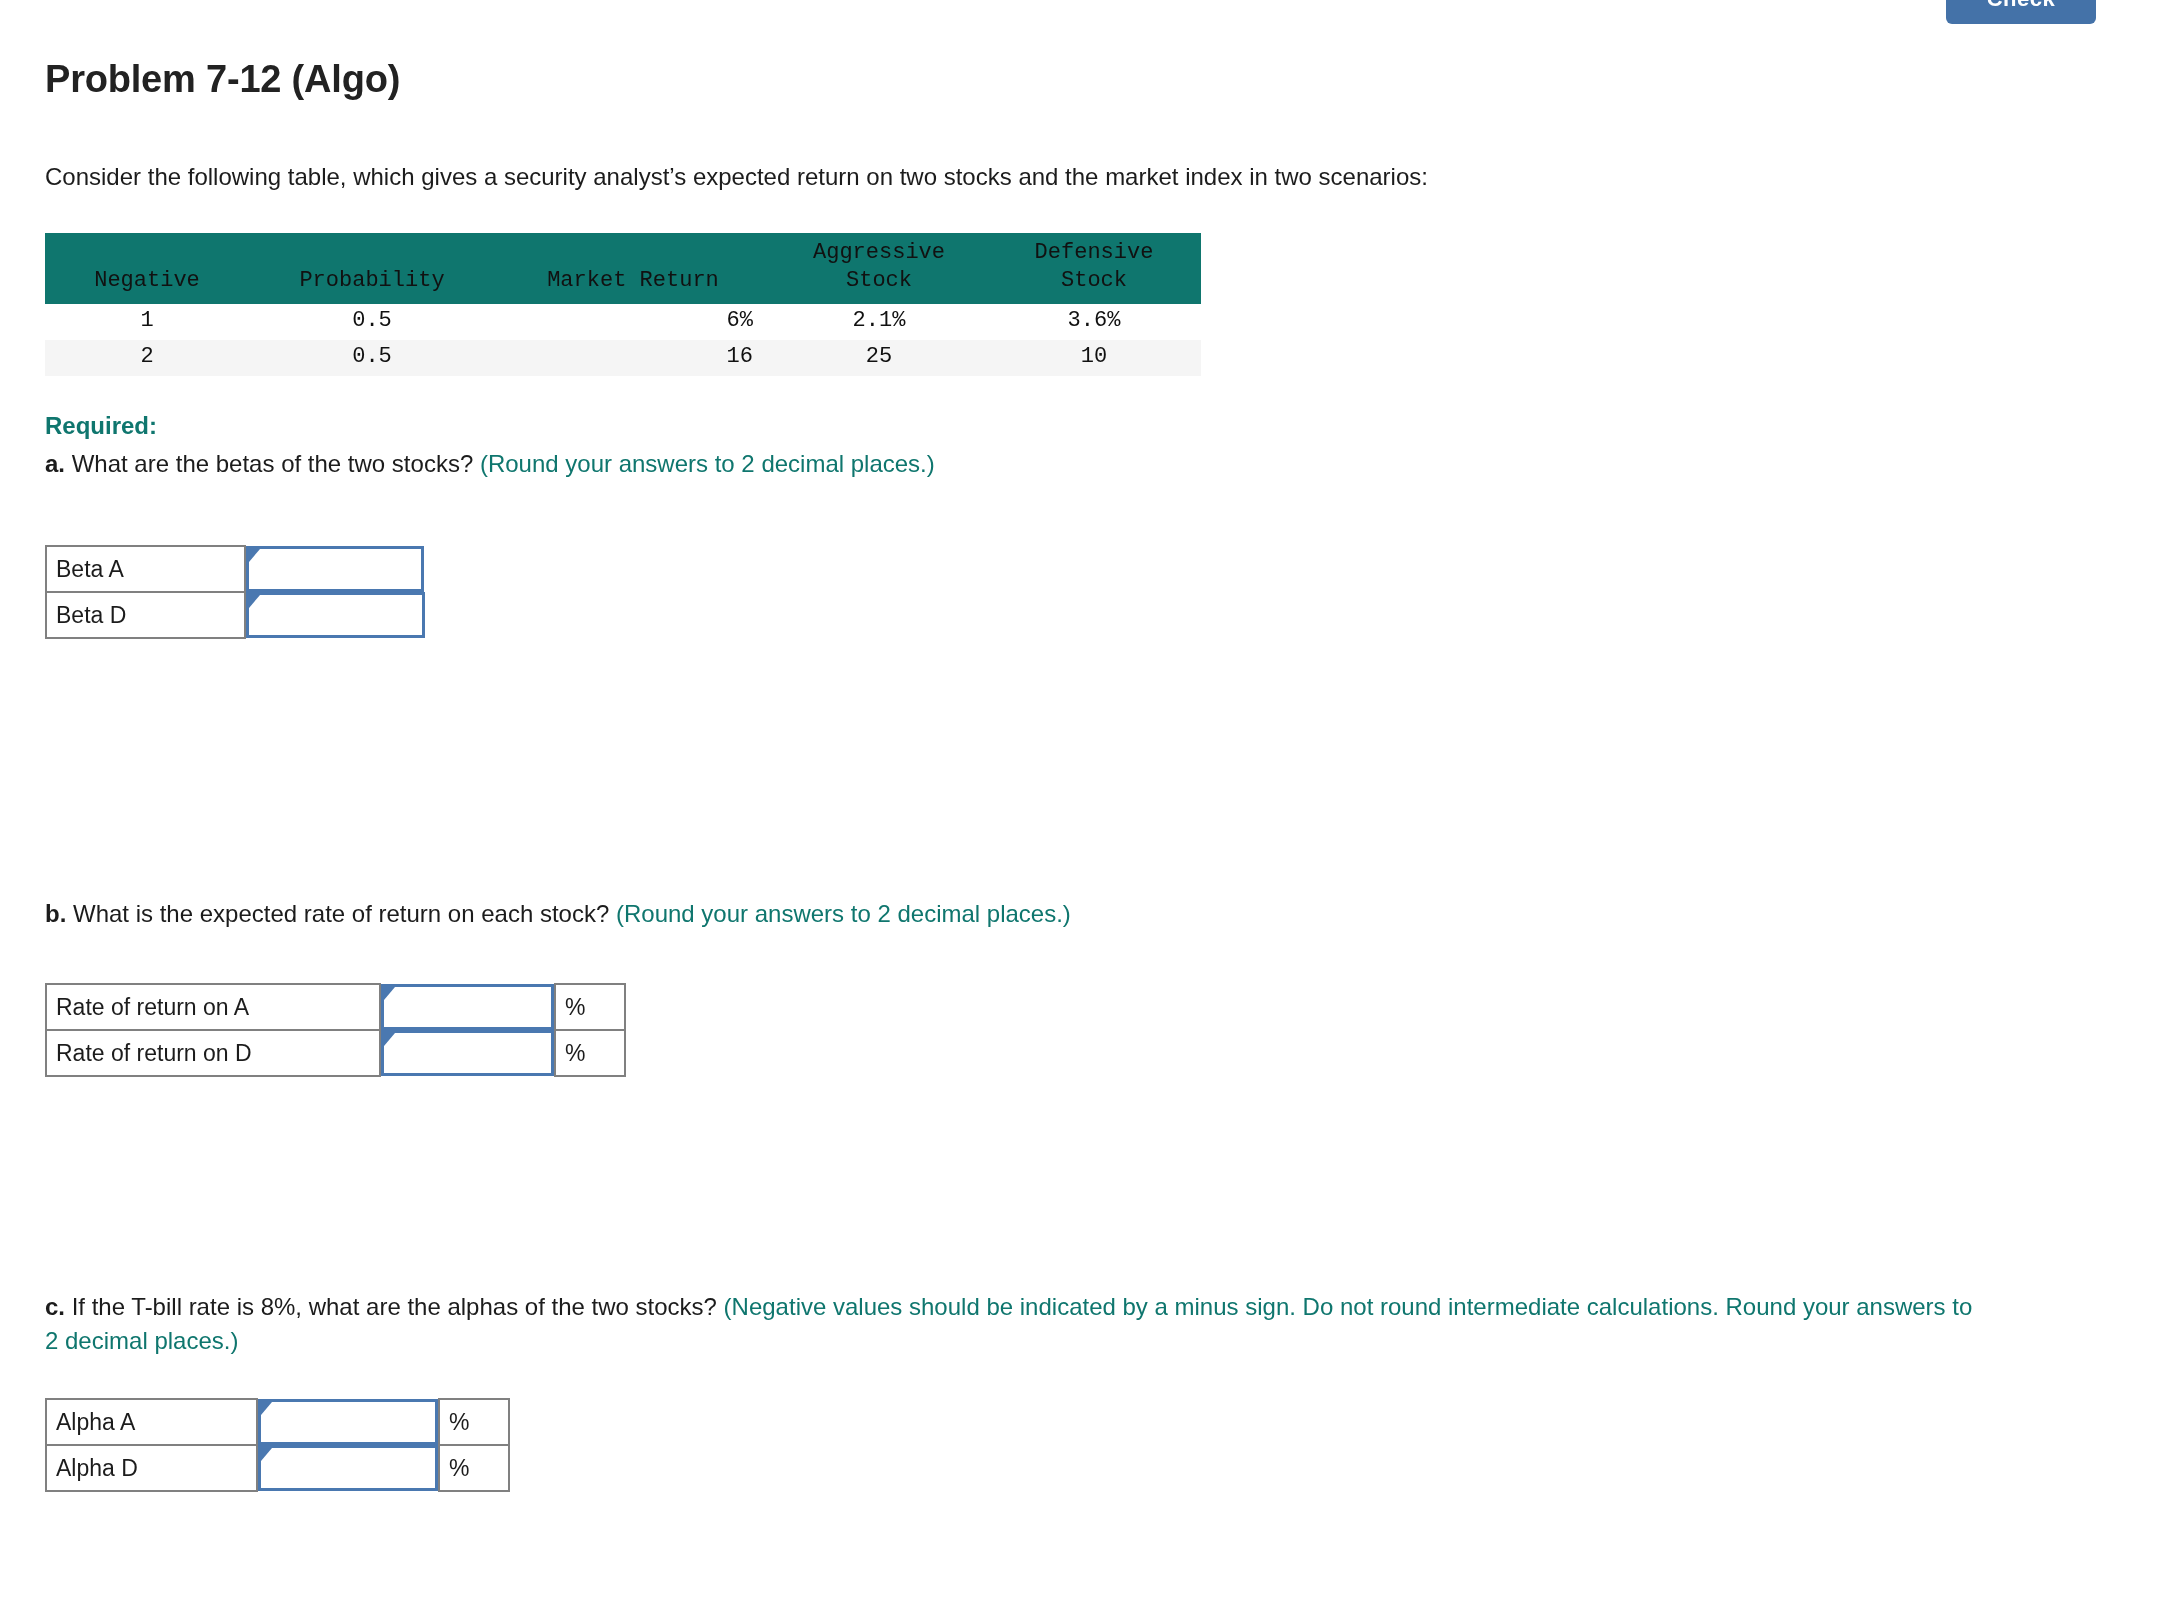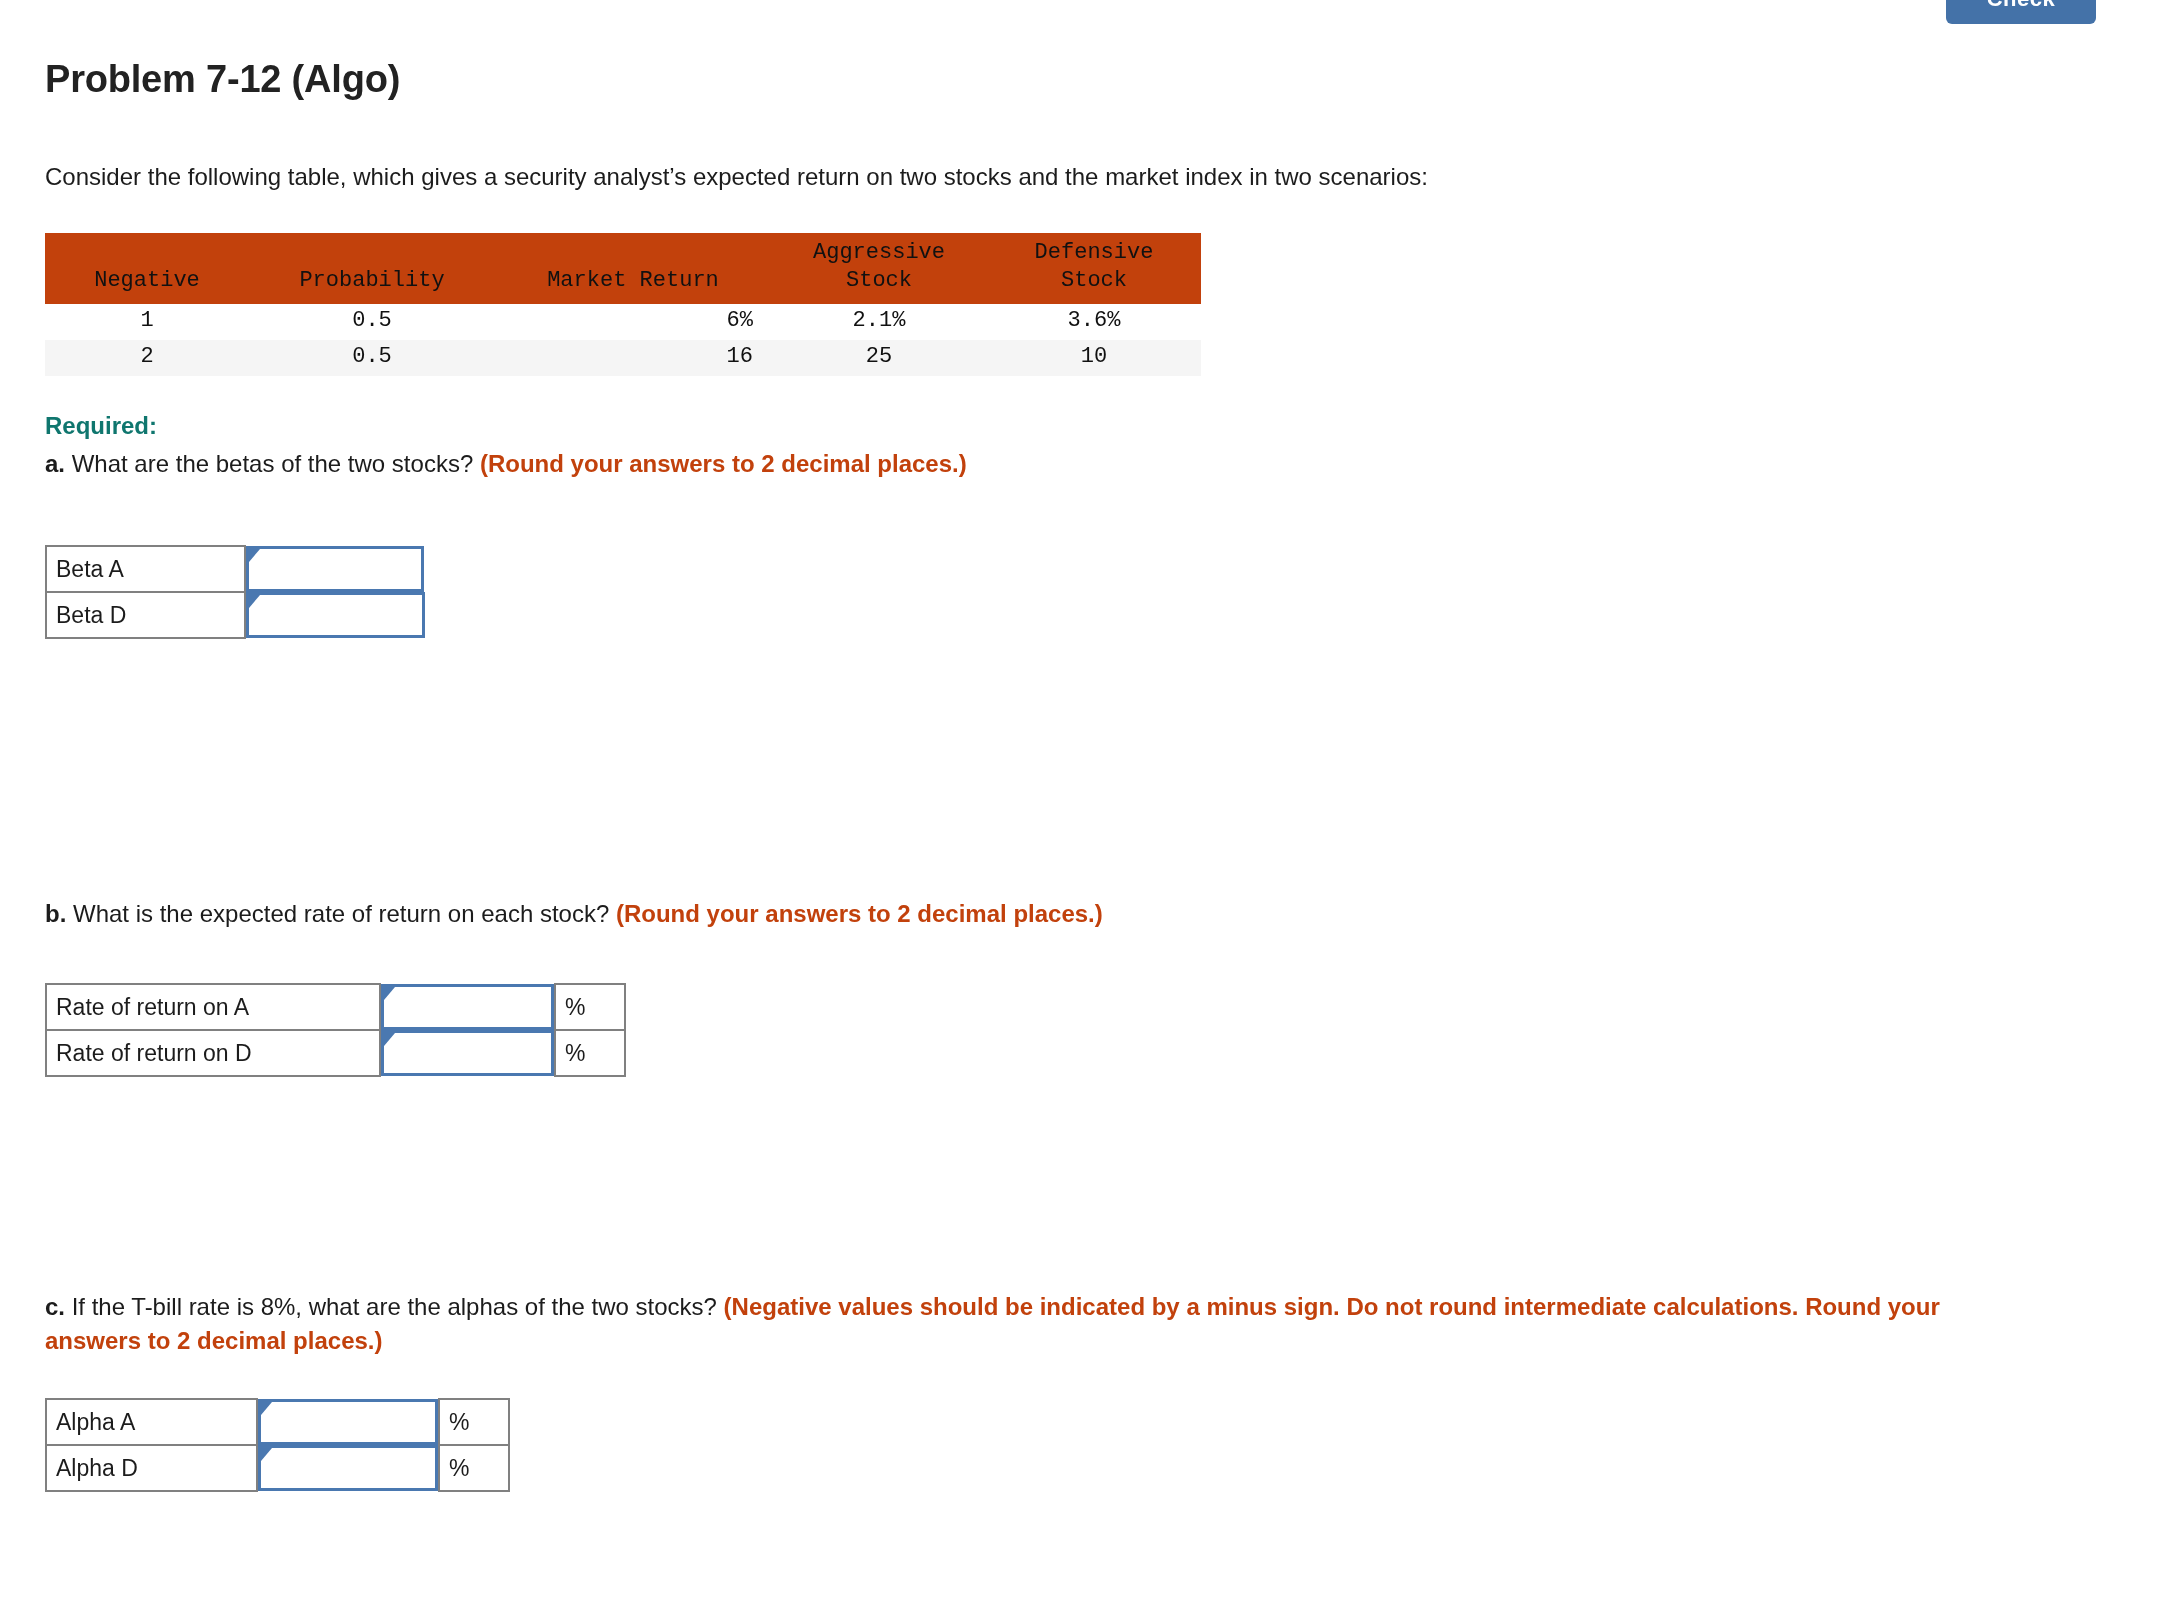--- a/index.html
+++ b/index.html
@@ -70,21 +70,21 @@
     position: absolute;
     left: 45px;
     top: 233px;
     border-collapse: collapse;
     font-family: "Liberation Mono", monospace;
     font-size: 22px;
     color: #111111;
     table-layout: fixed;
   }
   .scenario-table thead th {
-    background: #c2410c;
+    background: #0f766e;
     font-weight: normal;
     vertical-align: bottom;
     padding: 6px 18px 9px 18px;
     text-align: center;
     line-height: 1.28;
   }
   .scenario-table thead th.col-scenario { width: 168px; }
   .scenario-table thead th.col-prob     { width: 210px; }
   .scenario-table thead th.col-market   { width: 240px; }
   .scenario-table thead th.col-agg      { width: 180px; }
@@ -107,22 +107,22 @@
     font-weight: bold;
     color: #0f766e;
   }
   .q-text {
     position: absolute;
     font-size: 24px;
     color: #1c1c1c;
   }
   .q-text .qlet { font-weight: bold; }
   .q-hint {
-    color: #c2410c;
-    font-weight: bold;
+    color: #0f766e;
+    font-weight: normal;
   }
   .q-a { left: 45px; top: 450px; white-space: nowrap; }
   .q-b { left: 45px; top: 900px; white-space: nowrap; }
   .q-c { left: 45px; top: 1290px; width: 1930px; line-height: 1.42; }
 
   
   .answer-table {
     position: absolute;
     border-collapse: collapse;
     font-size: 23px;

